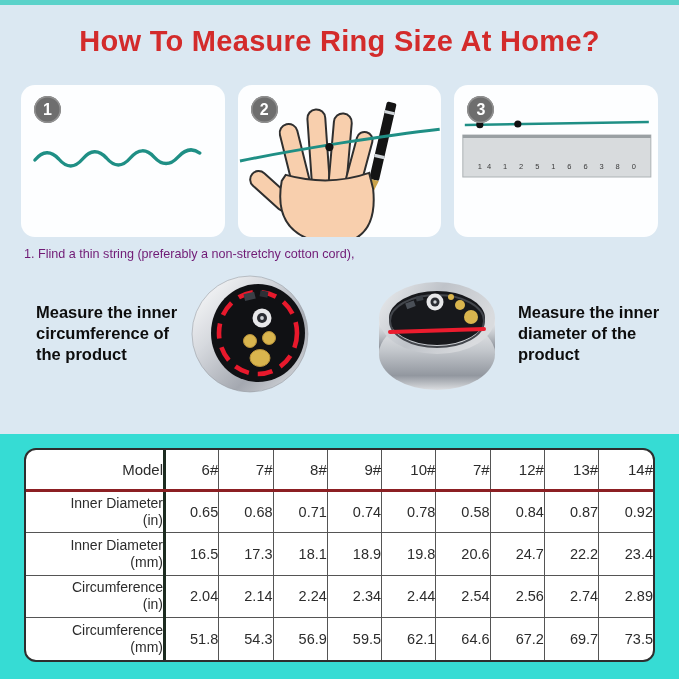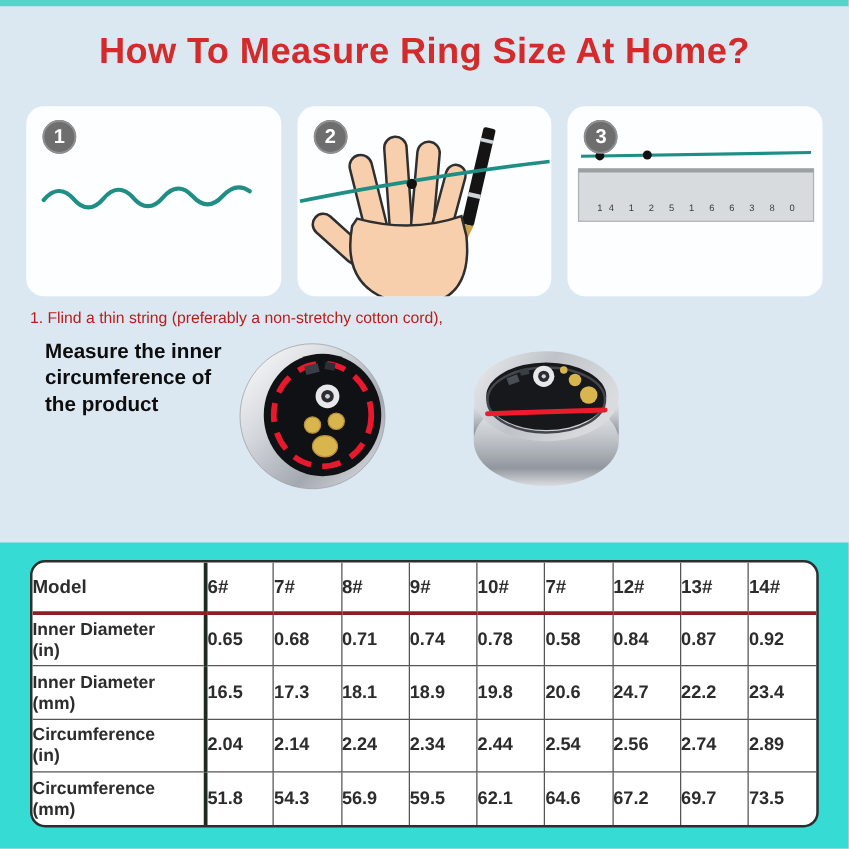--- a/index.html
+++ b/index.html
@@ -22,45 +22,45 @@
   }
   .badge{
     position:absolute;top:11px;left:13px;z-index:2;
     width:27px;height:27px;border-radius:50%;
     background:#6e6e6e;color:#fff;font-weight:bold;font-size:16px;
     display:flex;align-items:center;justify-content:center;
     box-shadow:inset 0 0 0 1.5px #919191;
   }
   .card svg.illus{position:absolute;left:0;top:0;width:100%;height:100%;}
   .captions{display:flex;gap:13px;padding:0 21px;margin-top:9px;}
-  .caption{flex:1;font-size:12.6px;color:#b91c1c;line-height:1.33;padding:0 3px;}
+  .caption{flex:1;font-size:12.6px;color:#701a75;line-height:1.33;padding:0 3px;}
   
-  .measure{display:flex;margin-top:8px;height:126px;}
+  .measure{display:flex;align-items:center;margin-top:8px;height:126px;}
   .measure-label{font-size:16.5px;font-weight:bold;color:#0d0d0d;line-height:1.3;}
   .label-left{width:152px;margin-left:36px;}
   .ring-img{width:130px;height:124px;flex:none;}
   .ring-left{margin-left:0px;}
   .ring-right{margin-left:54px;}
   .label-right{width:142px;margin-left:16px;}
   
   .table-section{
     position:absolute;left:0;right:0;top:434px;bottom:0;
     background:#36dcd4;padding:14px 24px 0;
   }
   .table-wrap{
     background:#fff;border:2px solid #2e2e2e;border-radius:12px;
     overflow:hidden;height:210px;
   }
   table.size-table{
     width:100%;height:100%;border-collapse:collapse;border-style:hidden;
     font-size:14.5px;color:#2c2c2c;table-layout:fixed;
   }
   .size-table th,.size-table td{
-    border:1px solid #555;text-align:left;vertical-align:middle;
-    font-weight:bold;padding:0;
+    border:1px solid #555;text-align:right;vertical-align:middle;
+    font-weight:normal;padding:0;
   }
   .size-table thead th{font-size:15px;border-bottom:3px solid #8c1f23;height:39px;}
   .size-table tr > :first-child{border-right:3px solid #1c2b20;width:137px;}
   .size-table tbody tr{height:42px;}
   .row-label div{line-height:1.25;font-size:14px;}
 </style>
 </head>
 <body>
 
 <div class="page">
@@ -177,20 +177,21 @@
       <circle cx="63" cy="30" r="4.5" fill="#2b2d33"></circle>
       <circle cx="63" cy="30" r="1.7" fill="#d0d3d7"></circle>
       <circle cx="88" cy="33" r="5" fill="#d9b54e"></circle>
       <circle cx="99" cy="45" r="7" fill="#d9b54e"></circle>
       <circle cx="79" cy="25" r="3" fill="#d9b54e"></circle>
       <rect x="34" y="30" width="9" height="6" fill="#4a4f57" transform="rotate(-20 38 33)"></rect>
       <rect x="44" y="24" width="7" height="5" fill="#3a3f46" transform="rotate(-12 47 26)"></rect>
       <line x1="18" y1="60" x2="112" y2="57" stroke="#ec1c2e" stroke-width="4" stroke-linecap="round"></line>
     </svg>
 
+    <div class="measure-label label-right">Measure the inner diameter of the product</div>
   </div>
 
   <div class="table-section">
     <div class="table-wrap">
       <table class="size-table">
         <thead>
           <tr>
               <th>Model</th>
               <th>6#</th>
               <th>7#</th>

